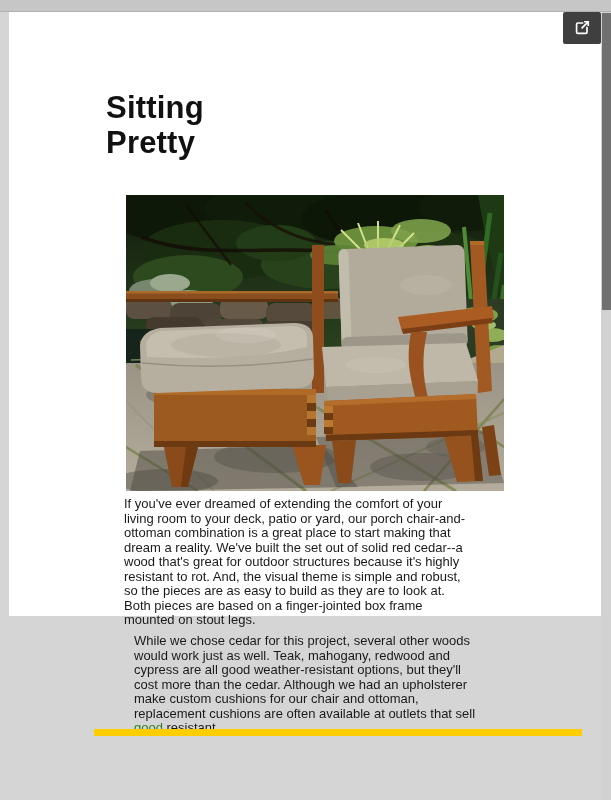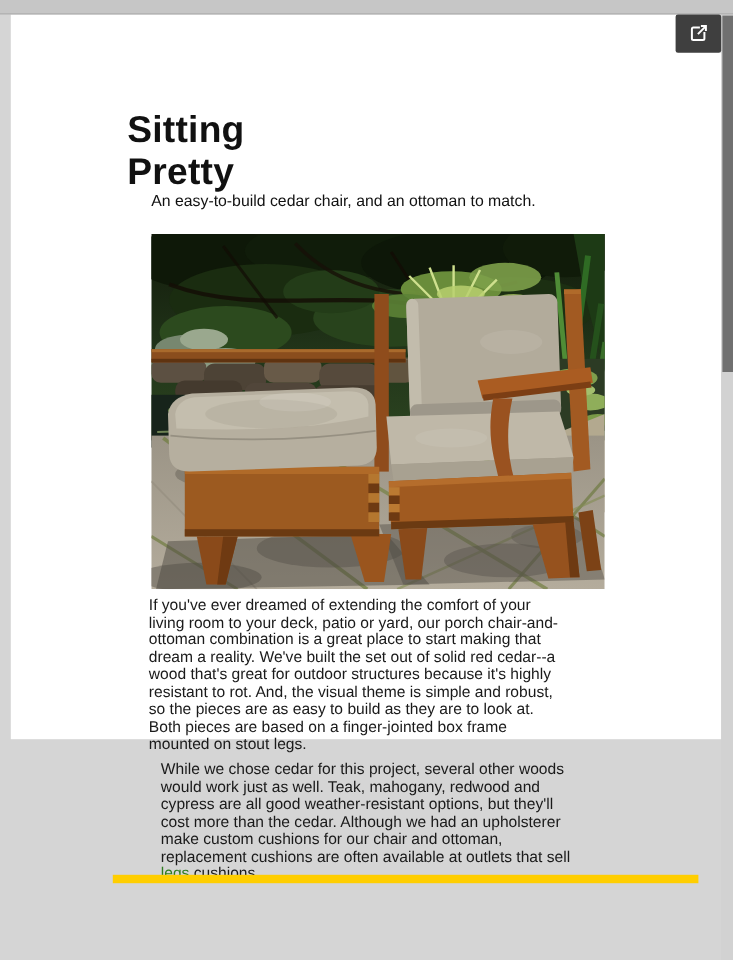--- a/index.html
+++ b/index.html
@@ -67,21 +67,20 @@
 </head>
 <body>
 
 <div class="topbar"></div>
 
 <div class="page">
 
   <h1 class="title">Sitting
 Pretty</h1>
 
-  <p class="subtitle">An easy-to-build cedar chair, and an ottoman to match.</p>
 
   <div class="photo">
     <svg width="378" height="296" viewBox="0 0 378 296" xmlns="http://www.w3.org/2000/svg">
       <defs>
         <linearGradient id="gForest" x1="0" y1="0" x2="0" y2="1">
           <stop offset="0" stop-color="#121a0b"></stop>
             <stop offset="0.6" stop-color="#22361a"></stop>
             <stop offset="1" stop-color="#2c4420"></stop>
         </linearGradient>
         <linearGradient id="gPave" x1="0" y1="0" x2="0" y2="1">
@@ -233,21 +232,21 @@
 resistant to rot. And, the visual theme is simple and robust,
 so the pieces are as easy to build as they are to look at.
 Both pieces are based on a finger-jointed box frame
 mounted on stout legs.</p>
 
   <p class="bodytext para2"><span>While we chose cedar for this project, several other woods
 would work just as well. Teak, mahogany, redwood and
 cypress are all good weather-resistant options, but they'll
 cost more than the cedar. Although we had an upholsterer
 make custom cushions for our chair and ottoman,
-replacement cushions are often available at outlets that sell</span><br><a class="link">legs</a><span> cushions.</span></p>
+replacement cushions are often available at outlets that sell</span><br><a class="link">good</a><span> resistant.</span></p>
 
   <div class="highlight-bar"></div>
 </div>
 
 <button class="open-btn">
   <svg width="20" height="20" viewBox="0 0 24 24">
     <path d="M13.5 6 H7 A1.5 1.5 0 0 0 5.5 7.5 V17 A1.5 1.5 0 0 0 7 18.5 H16.5 A1.5 1.5 0 0 0 18 17 V10.5" fill="none" stroke="#ffffff" stroke-width="2"></path>
     <path d="M11.5 12.5 L19 5" fill="none" stroke="#ffffff" stroke-width="2"></path>
     <path d="M14.5 4.5 H19.5 V9.5" fill="none" stroke="#ffffff" stroke-width="2"></path>
   </svg>

